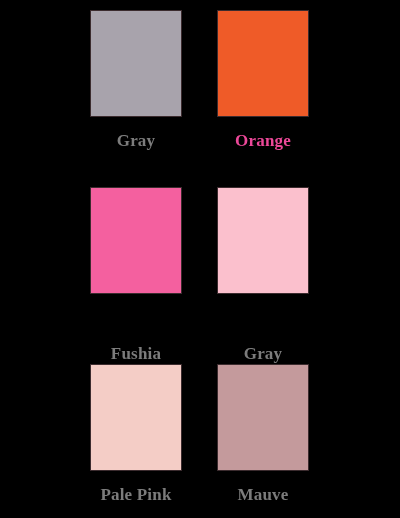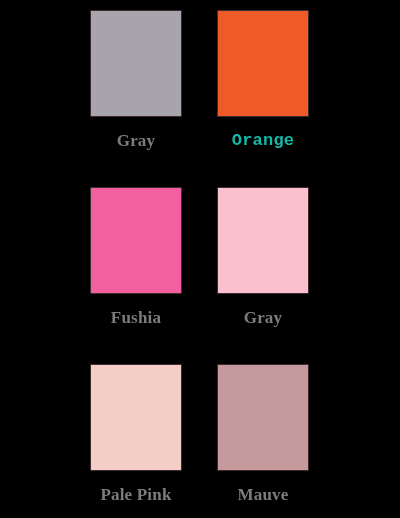--- a/index.html
+++ b/index.html
@@ -50,21 +50,21 @@
     position: relative;
     display: flex;
     align-items: flex-start;
     justify-content: center;
     padding-top: 14px;
     box-sizing: border-box;
   }
   .label-cell.l1 { grid-column: 2; }
   .label-cell.l2 { grid-column: 4; }
   .label-cell.lr1 { grid-row: 3; }
-  .label-cell.lr2 { grid-row: 5; }
+  .label-cell.lr2 { grid-row: 5; align-items: flex-end; }
   .label-cell.lr3 { grid-row: 7; }
 
   .label {
     color: #7c7c7c;
     font-family: "Liberation Serif", "DejaVu Serif", serif;
     font-size: 17px;
     font-weight: 700;
     line-height: 20px;
     letter-spacing: 0.2px;
     white-space: nowrap;
@@ -81,21 +81,21 @@
       <div class="swatch" style="background-color: rgb(168, 163, 172); border-color: rgb(59, 43, 46);"></div>
     </div>
     <div class="cell c2 r1">
       <div class="swatch" style="background-color: rgb(239, 91, 40); border-color: rgb(59, 43, 46);"></div>
     </div>
 
     <div class="label-cell l1 lr1">
       <span class="label" style="color: rgb(124, 124, 124);">Gray</span>
     </div>
     <div class="label-cell l2 lr1">
-      <span class="label" style="color: #14b8a6; font-family: Liberation Mono, monospace;">Orange</span>
+      <span class="label" style="color: #ec4899;">Orange</span>
     </div>
 
     <div class="cell c1 r2">
       <div class="swatch" style="background-color: rgb(244, 96, 159); border-color: rgb(59, 43, 46);"></div>
     </div>
     <div class="cell c2 r2">
       <div class="swatch" style="background-color: rgb(251, 192, 205); border-color: rgb(59, 43, 46);"></div>
     </div>
 
     <div class="label-cell l1 lr2">

